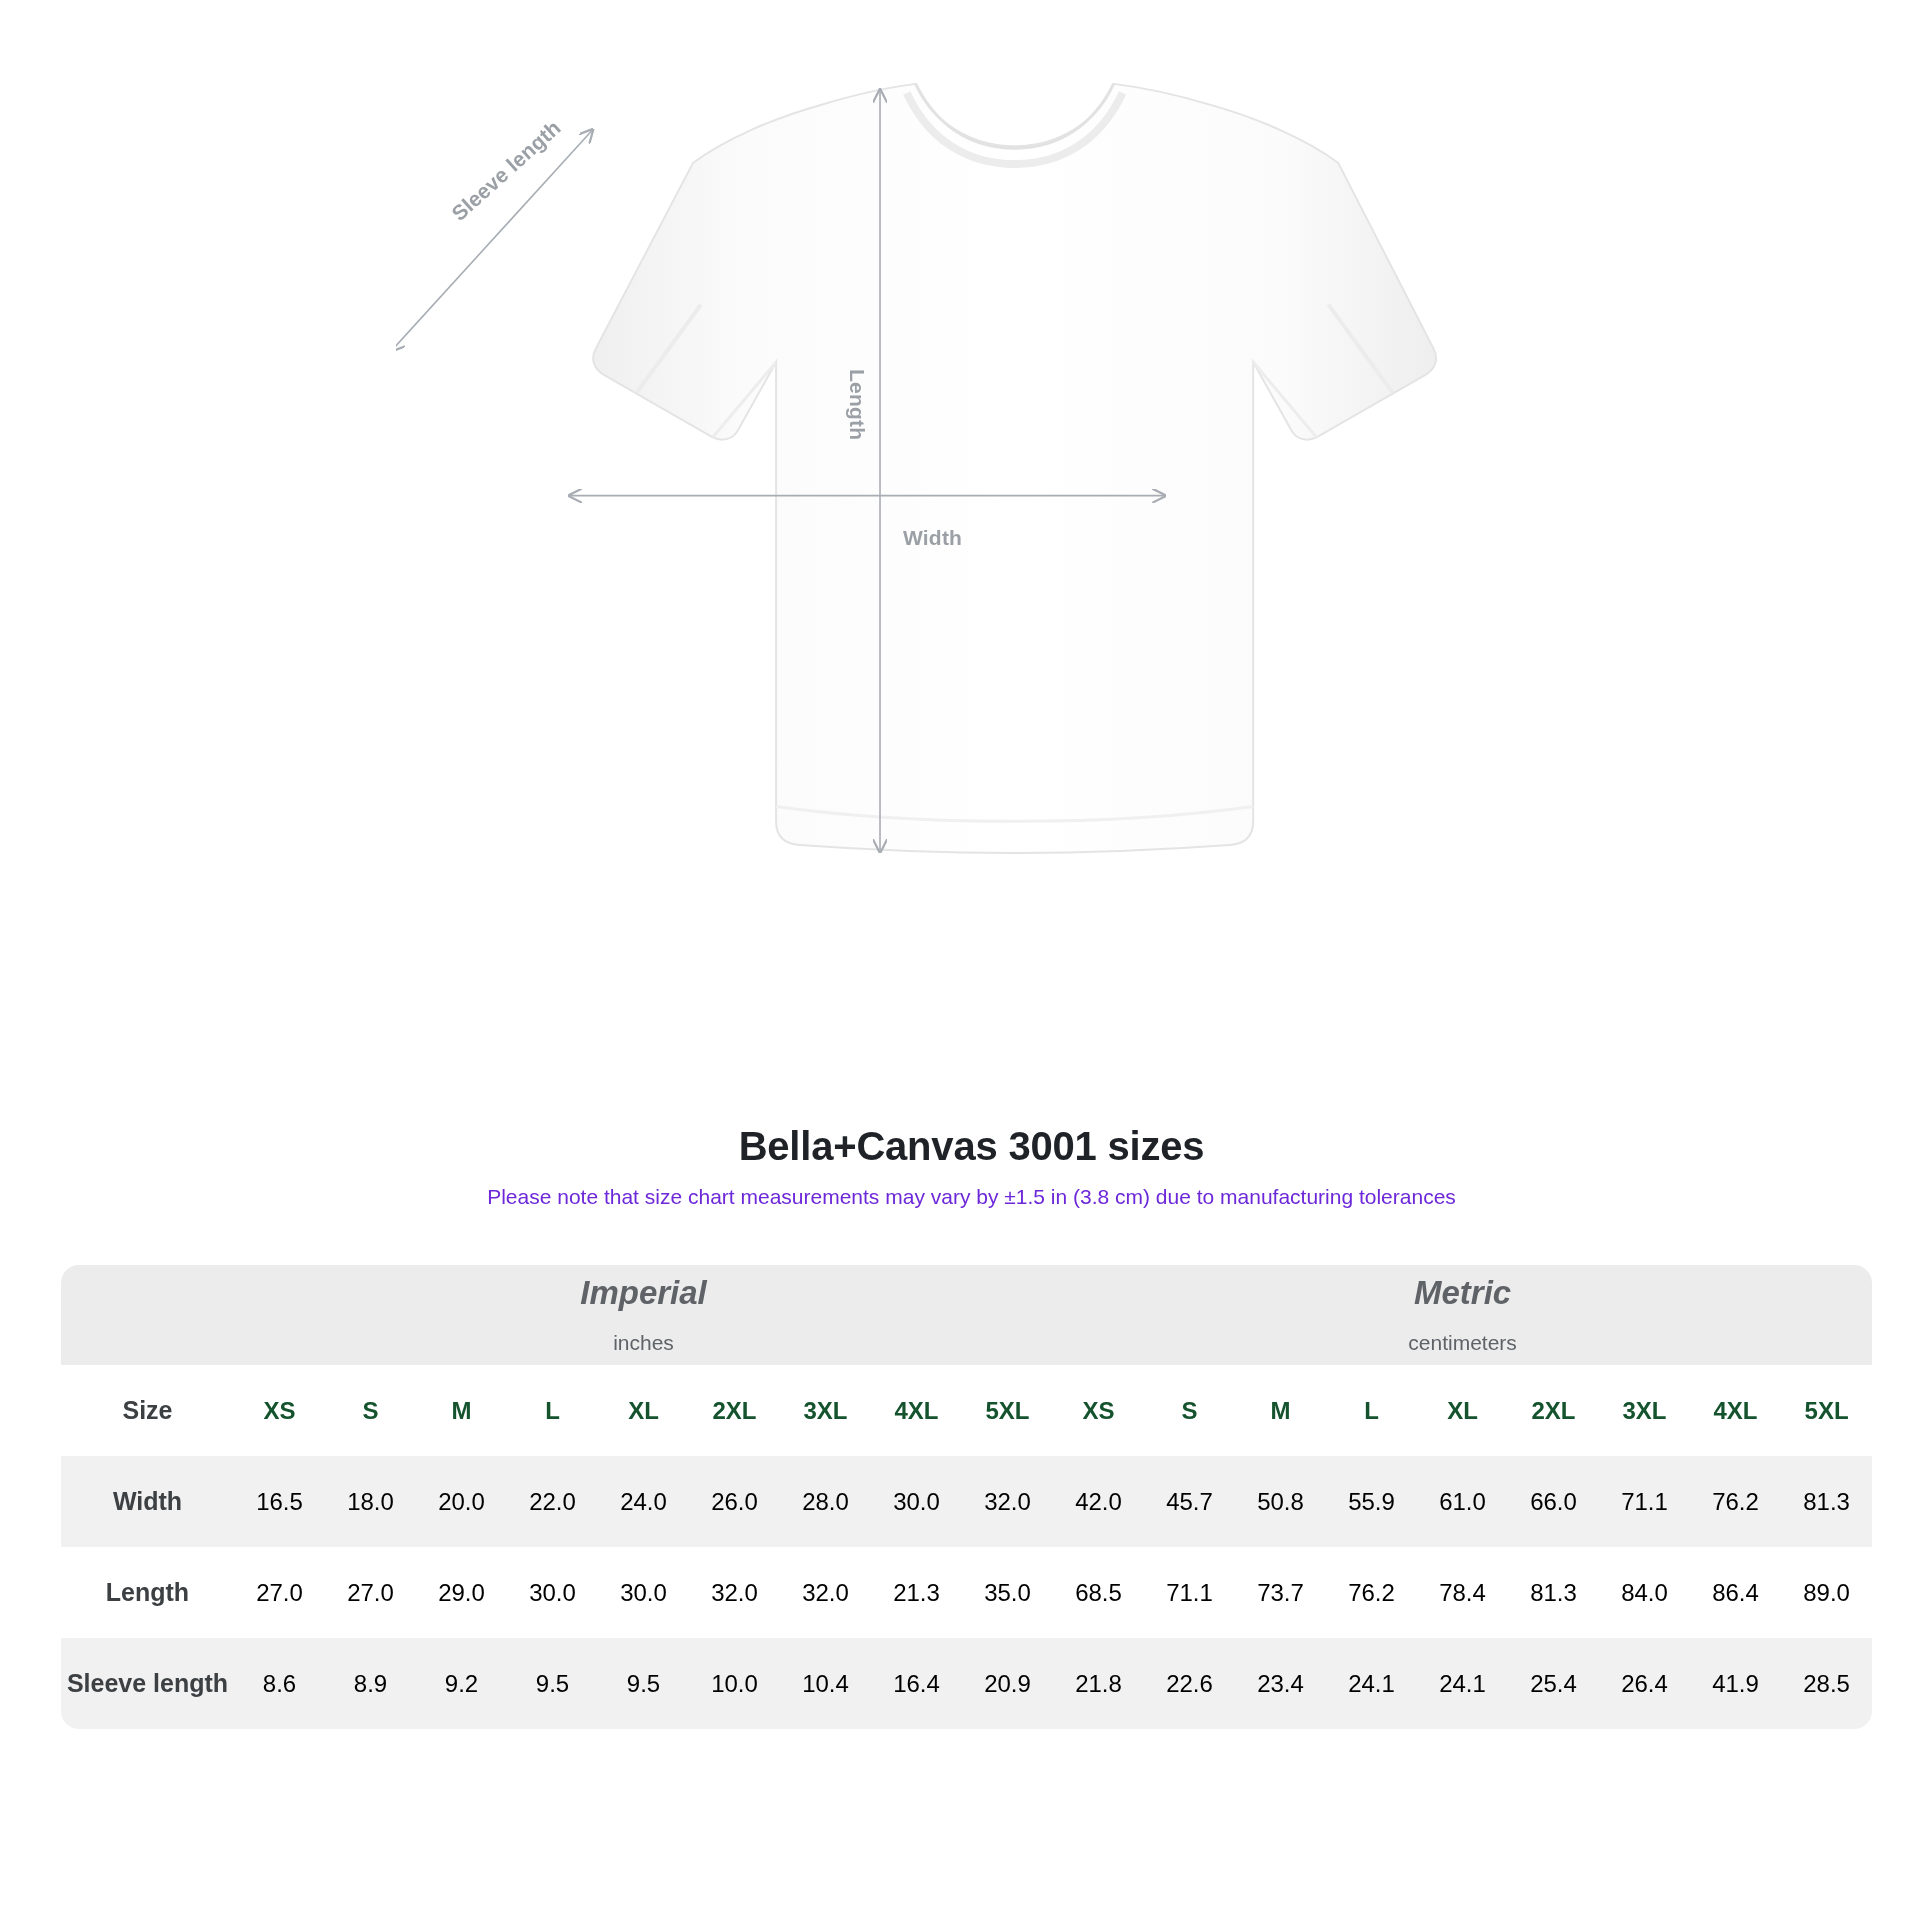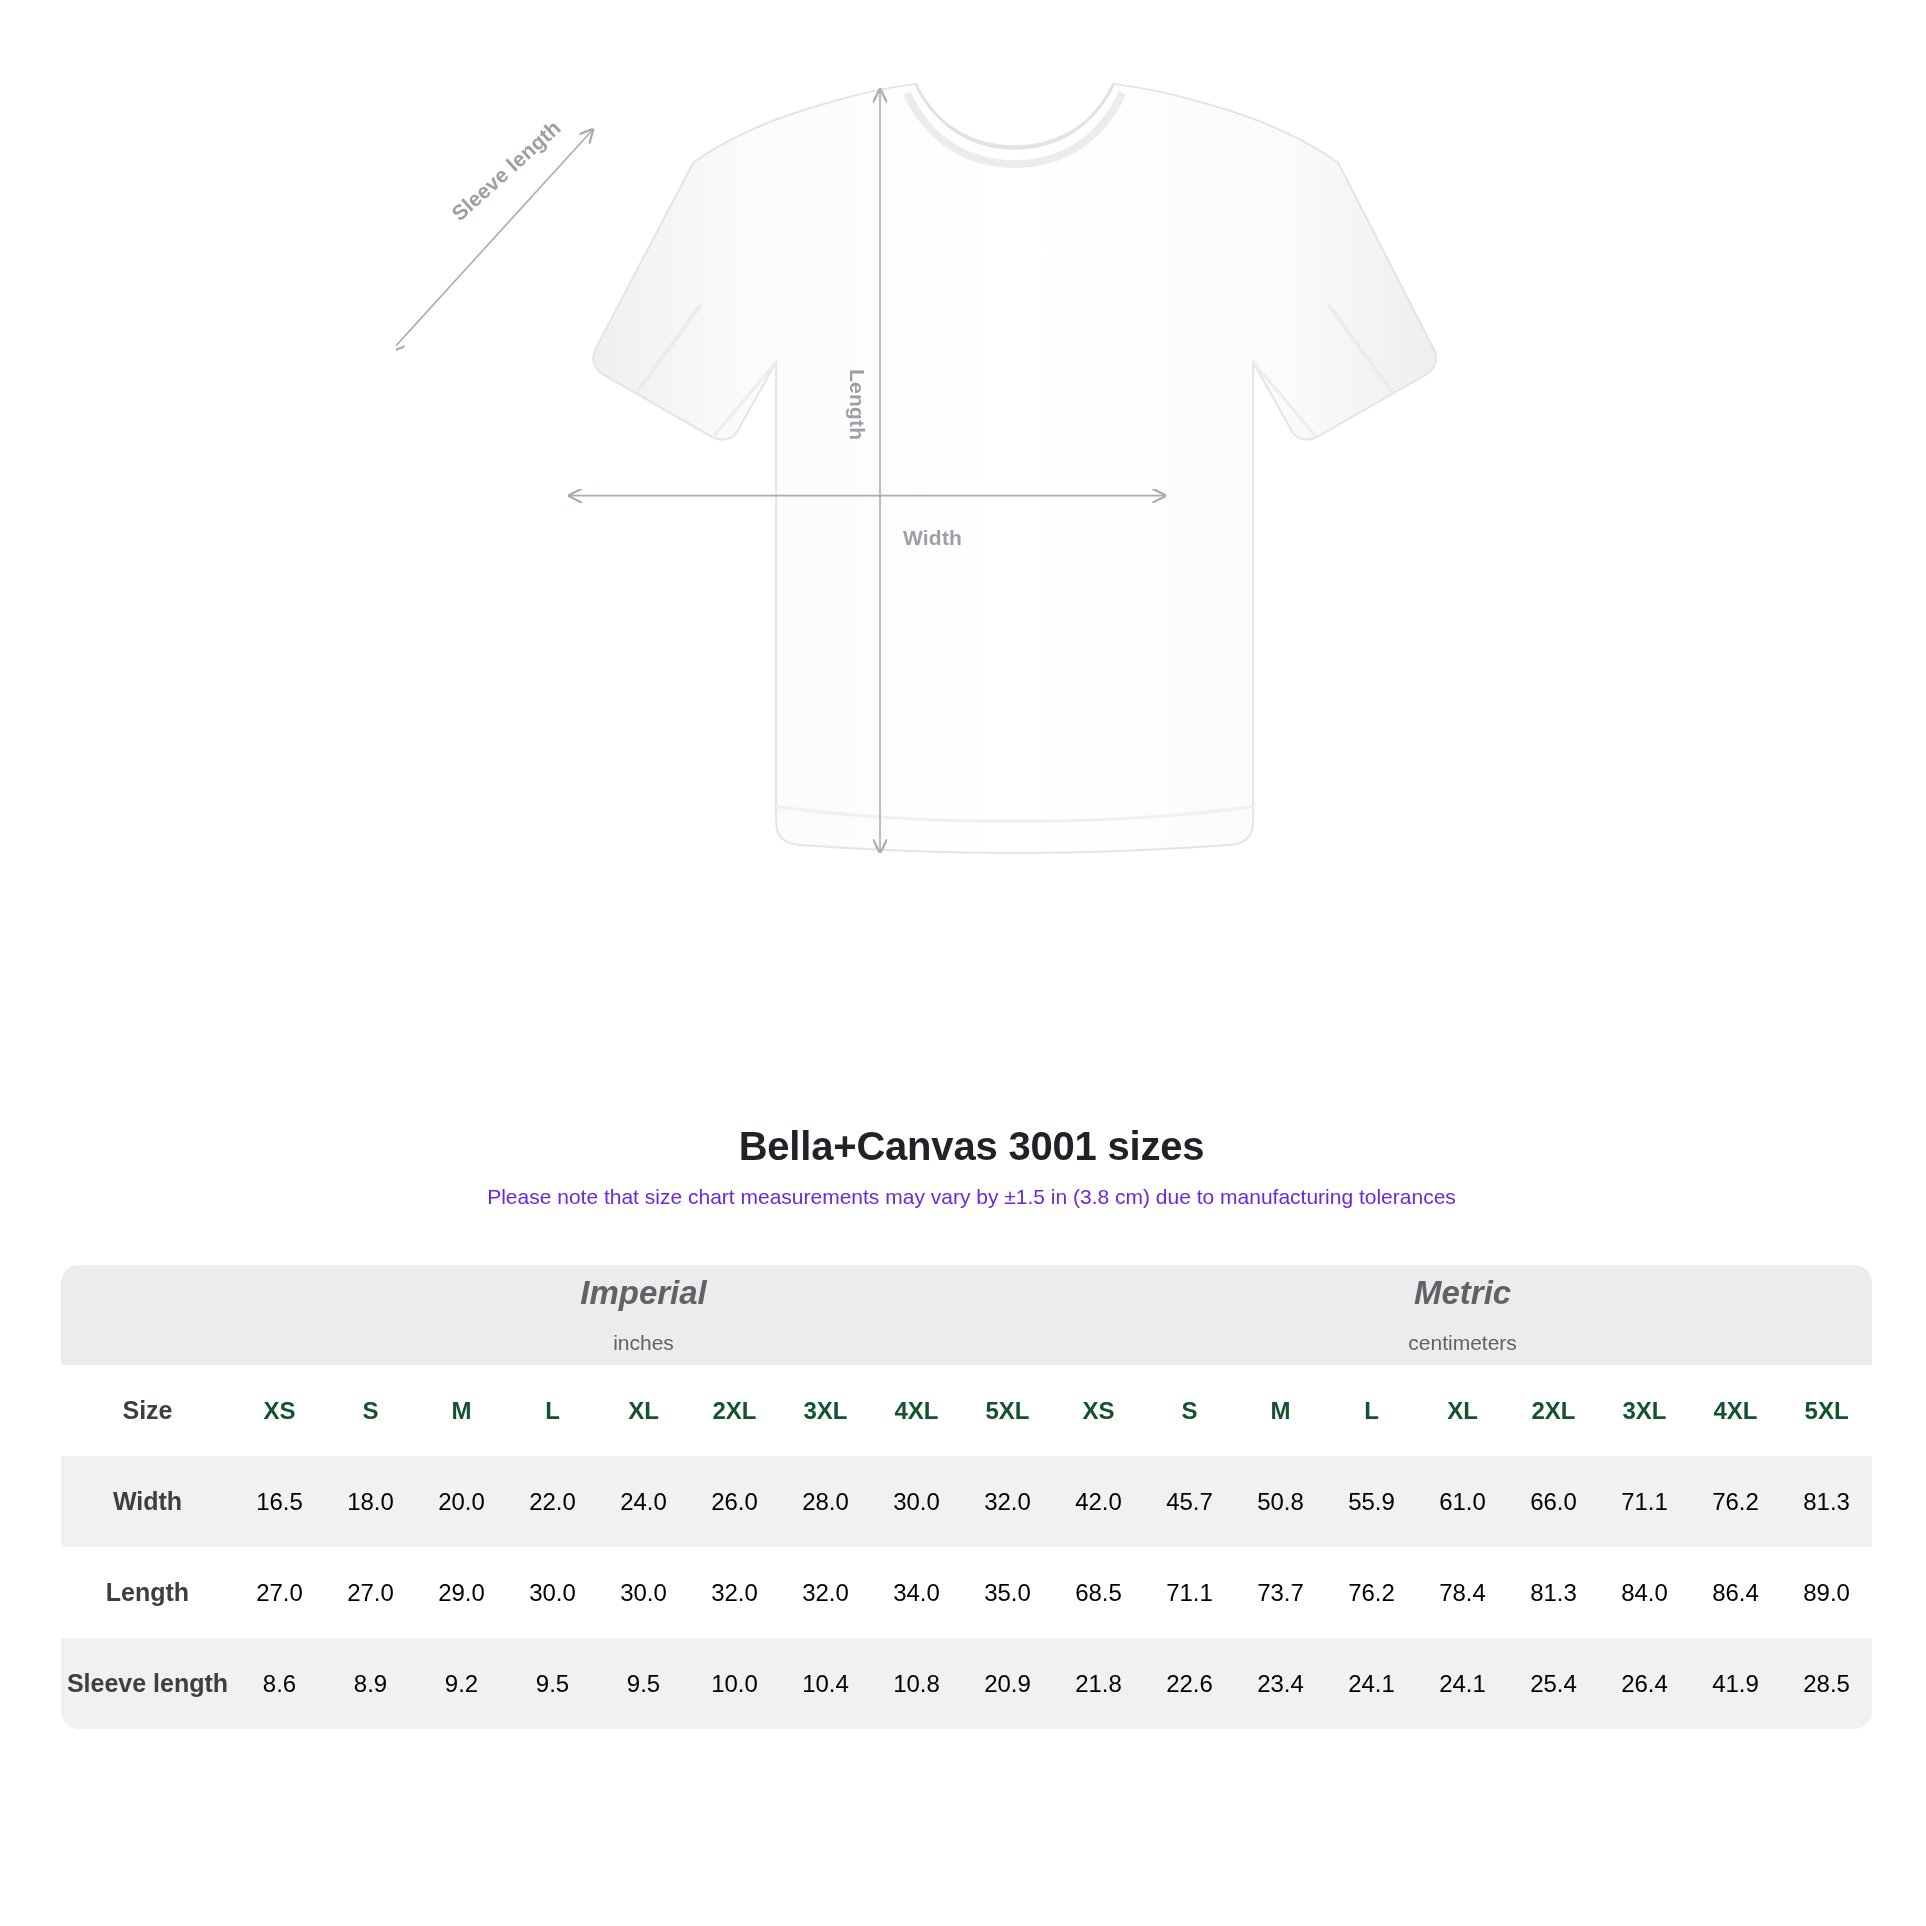--- a/index.html
+++ b/index.html
@@ -334,42 +334,42 @@
           </tr>
           <tr class="data-row row-plain">
             <td class="rowlabel">Length</td>
             <td>27.0</td>
             <td>27.0</td>
             <td>29.0</td>
             <td>30.0</td>
             <td>30.0</td>
             <td>32.0</td>
             <td>32.0</td>
-            <td>34.0</td>
+            <td>21.3</td>
             <td>35.0</td>
             <td>68.5</td>
             <td>71.1</td>
             <td>73.7</td>
             <td>76.2</td>
             <td>78.4</td>
             <td>81.3</td>
             <td>84.0</td>
             <td>86.4</td>
             <td>89.0</td>
           </tr>
           <tr class="data-row row-shade">
             <td class="rowlabel">Sleeve length</td>
             <td>8.6</td>
             <td>8.9</td>
             <td>9.2</td>
             <td>9.5</td>
             <td>9.5</td>
             <td>10.0</td>
             <td>10.4</td>
-            <td>10.8</td>
+            <td>16.4</td>
             <td>20.9</td>
             <td>21.8</td>
             <td>22.6</td>
             <td>23.4</td>
             <td>24.1</td>
             <td>24.1</td>
             <td>25.4</td>
             <td>26.4</td>
             <td>41.9</td>
             <td>28.5</td>

